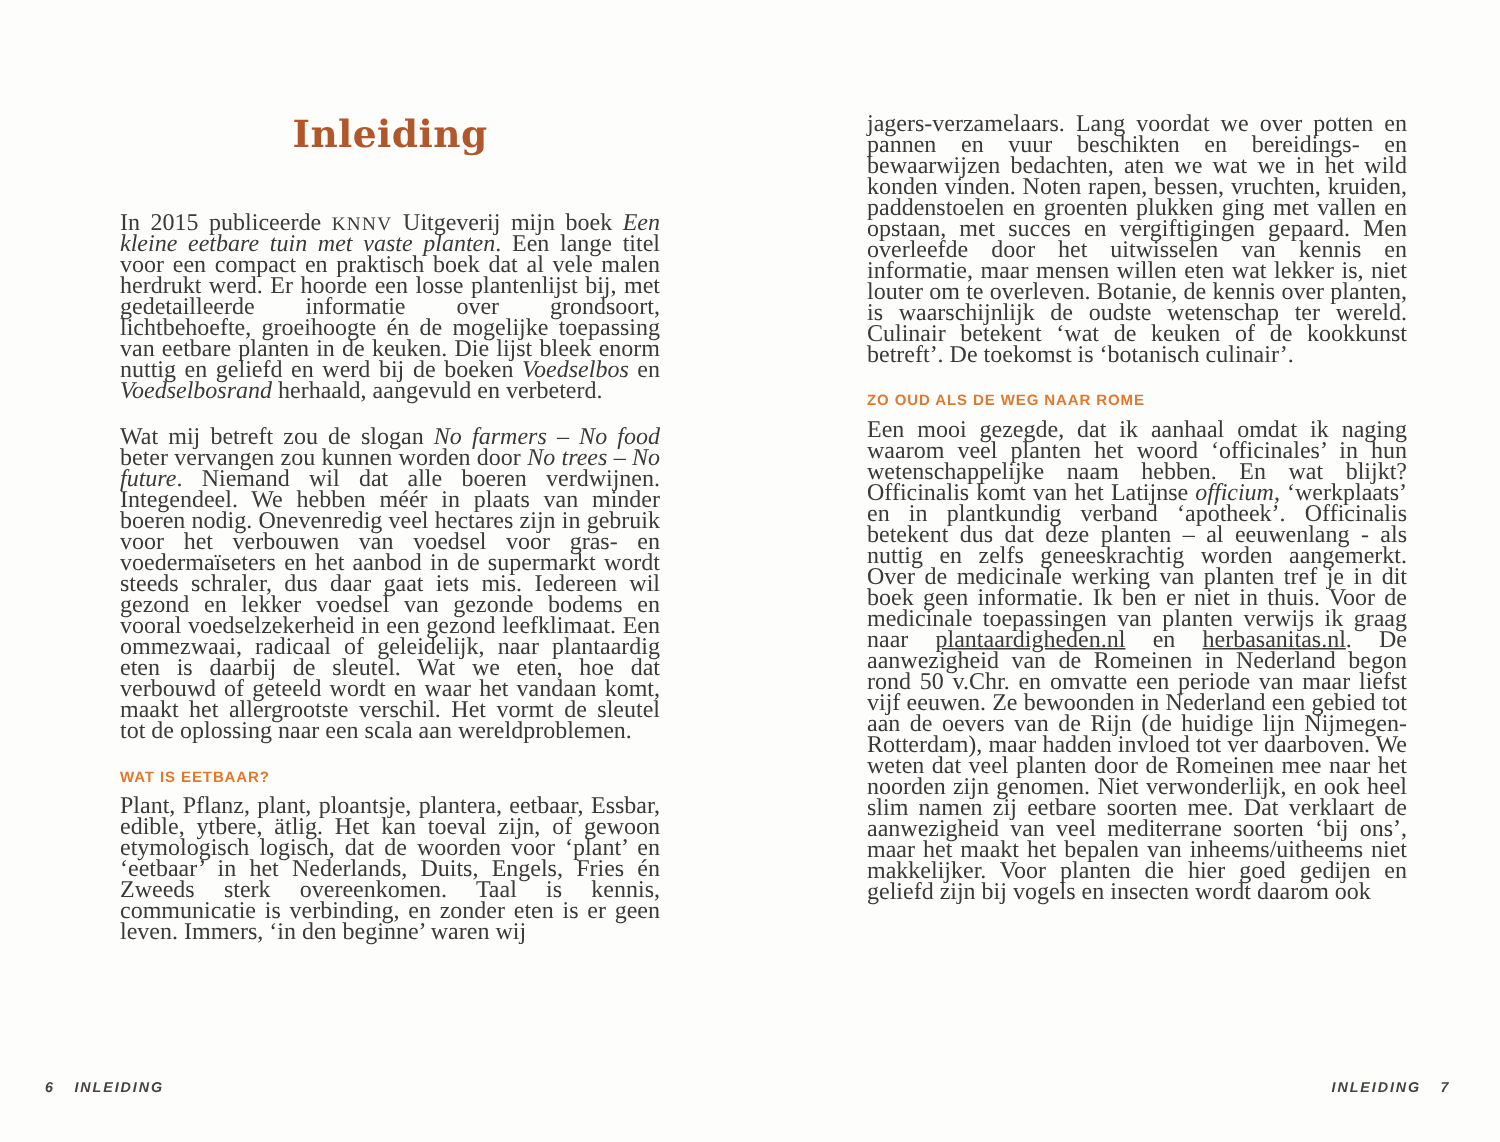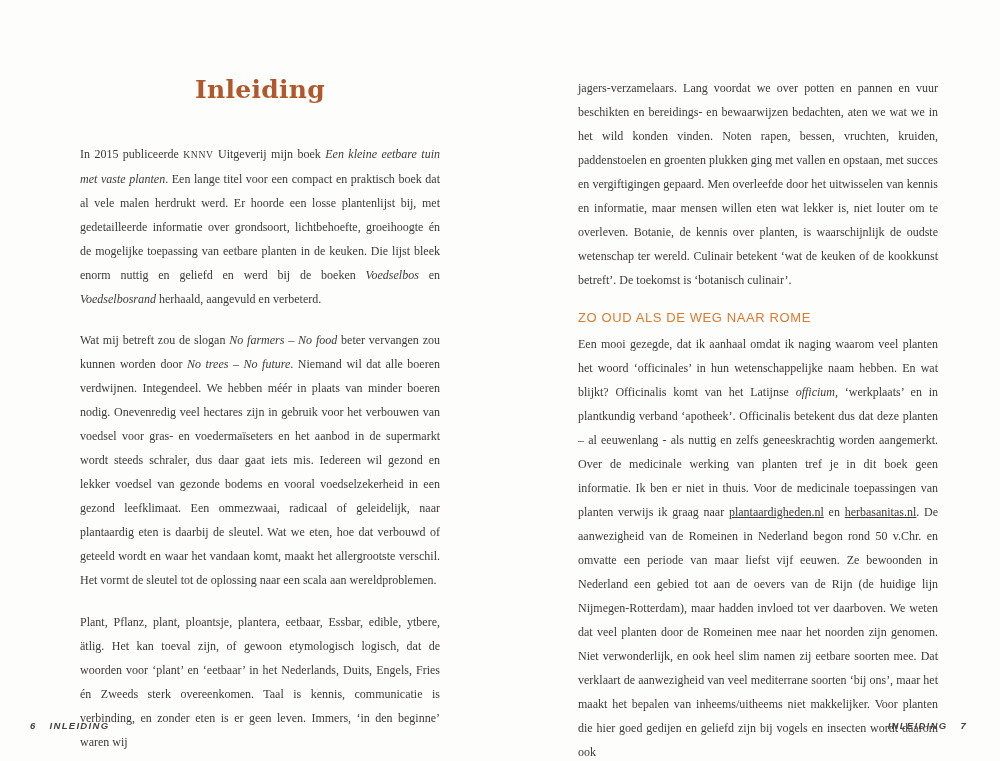--- a/index.html
+++ b/index.html
@@ -22,32 +22,32 @@
     font-weight: 600;
     font-size: 25px;
     line-height: 1.1;
     color: #b0582c;
     text-align: center;
     letter-spacing: 0.3px;
     margin: 76px 0 38px 0;
   }
 
   .body-text {
-    font-size: 12px;
-    line-height: 24px;
+    font-size: 16px;
+    line-height: 14px;
     text-align: justify;
     margin: 0 0 17.9px 0;
     hyphens: auto; -webkit-hyphens: auto;
   }
   .body-text.last { margin-bottom: 0; }
 
   .section-heading {
     font-family: "Liberation Sans", sans-serif;
-    font-size: 13px;
-    font-weight: 400;
+    font-size: 10px;
+    font-weight: 700;
     color: #e0792e;
     letter-spacing: 0.6px;
     margin: 0 0 7px 0;
   }
 
   .italic { font-style: italic; }
   .smallcaps { font-size: 0.8em; letter-spacing: 0.07em; }
   .link { text-decoration: underline; margin-top: 11px; }
 
   .page-footer {
@@ -68,20 +68,21 @@
 </style>
 </head>
 <body>
 
 <div class="spread">
 
   <section class="page page-left" lang="nl">
     <h1 class="chapter-title">Inleiding</h1>
     <p class="body-text"><span>In 2015 publiceerde </span><span class="smallcaps">KNNV</span><span> Uitgeverij mijn boek </span><span class="italic">Een kleine eetbare tuin met vaste planten</span><span>. Een lange titel voor een compact en praktisch boek dat al vele malen herdrukt werd. Er hoorde een losse plantenlijst bij, met gedetailleerde informatie over grondsoort, lichtbehoefte, groeihoogte én de mogelijke toepassing van eetbare planten in de keuken. Die lijst bleek enorm nuttig en geliefd en werd bij de boeken </span><span class="italic">Voedselbos</span><span> en </span><span class="italic">Voedselbosrand</span><span> herhaald, aangevuld en verbeterd.</span></p>
     <p class="body-text"><span>Wat mij betreft zou de slogan </span><span class="italic">No farmers – No food</span><span> beter vervangen zou kunnen worden door </span><span class="italic">No trees – No future</span><span>. Niemand wil dat alle boeren verdwijnen. Integendeel. We hebben méér in plaats van minder boeren nodig. Onevenredig veel hectares zijn in gebruik voor het verbouwen van voedsel voor gras- en voedermaïseters en het aanbod in de supermarkt wordt steeds schraler, dus daar gaat iets mis. Iedereen wil gezond en lekker voedsel van gezonde bodems en vooral voedselzekerheid in een gezond leefklimaat. Een ommezwaai, radicaal of geleidelijk, naar plantaardig eten is daarbij de sleutel. Wat we eten, hoe dat verbouwd of geteeld wordt en waar het vandaan komt, maakt het allergrootste verschil. Het vormt de sleutel tot de oplossing naar een scala aan wereldproblemen.</span></p>
+    <h2 class="section-heading">WAT IS EETBAAR?</h2>
     <p class="body-text last"><span>Plant, Pflanz, plant, ploantsje, plantera, eetbaar, Essbar, edible, ytbere, ätlig. Het kan toeval zijn, of gewoon etymologisch logisch, dat de woorden voor ‘plant’ en ‘eetbaar’ in het Nederlands, Duits, Engels, Fries én Zweeds sterk overeenkomen. Taal is kennis, communicatie is verbinding, en zonder eten is er geen leven. Immers, ‘in den beginne’ waren wij</span></p>
   </section>
 
   <section class="page page-right" lang="nl">
     <p class="body-text"><span>jagers-verzamelaars. Lang voordat we over potten en pannen en vuur beschikten en bereidings- en bewaarwijzen bedachten, aten we wat we in het wild konden vinden. Noten rapen, bessen, vruchten, kruiden, paddenstoelen en groenten plukken ging met vallen en opstaan, met succes en vergiftigingen gepaard. Men overleefde door het uitwisselen van kennis en informatie, maar mensen willen eten wat lekker is, niet louter om te overleven. Botanie, de kennis over planten, is waarschijnlijk de oudste wetenschap ter wereld. Culinair betekent ‘wat de keuken of de kookkunst betreft’. De toekomst is ‘botanisch culinair’.</span></p>
     <h2 class="section-heading">ZO OUD ALS DE WEG NAAR ROME</h2>
     <p class="body-text last"><span>Een mooi gezegde, dat ik aanhaal omdat ik naging waarom veel planten het woord ‘officinales’ in hun wetenschappelijke naam hebben. En wat blijkt? Officinalis komt van het Latijnse </span><span class="italic">officium</span><span>, ‘werkplaats’ en in plantkundig verband ‘apotheek’. Officinalis betekent dus dat deze planten – al eeuwenlang - als nuttig en zelfs geneeskrachtig worden aangemerkt. Over de medicinale werking van planten tref je in dit boek geen informatie. Ik ben er niet in thuis. Voor de medicinale toepassingen van planten verwijs ik graag naar </span><span class="link">plantaardigheden.nl</span><span> en </span><span class="link">herbasanitas.nl</span><span>. De aanwezigheid van de Romeinen in Nederland begon rond 50 v.Chr. en omvatte een periode van maar liefst vijf eeuwen. Ze bewoonden in Nederland een gebied tot aan de oevers van de Rijn (de huidige lijn Nijmegen-Rotterdam), maar hadden invloed tot ver daarboven. We weten dat veel planten door de Romeinen mee naar het noorden zijn genomen. Niet verwonderlijk, en ook heel slim namen zij eetbare soorten mee. Dat verklaart de aanwezigheid van veel mediterrane soorten ‘bij ons’, maar het maakt het bepalen van inheems/uitheems niet makkelijker. Voor planten die hier goed gedijen en geliefd zijn bij vogels en insecten wordt daarom ook</span></p>
   </section>
 
   <footer class="page-footer footer-left">

